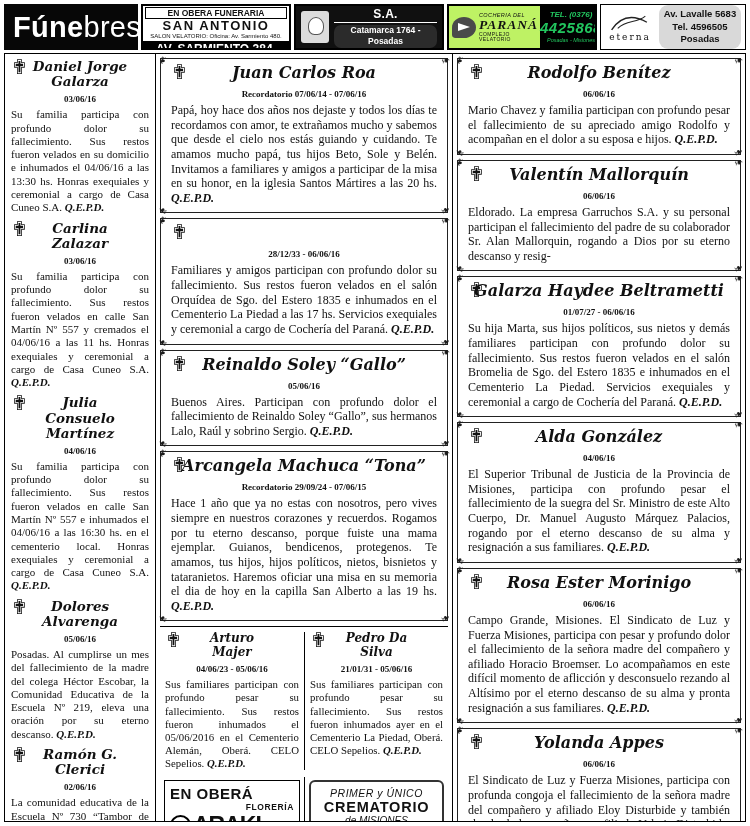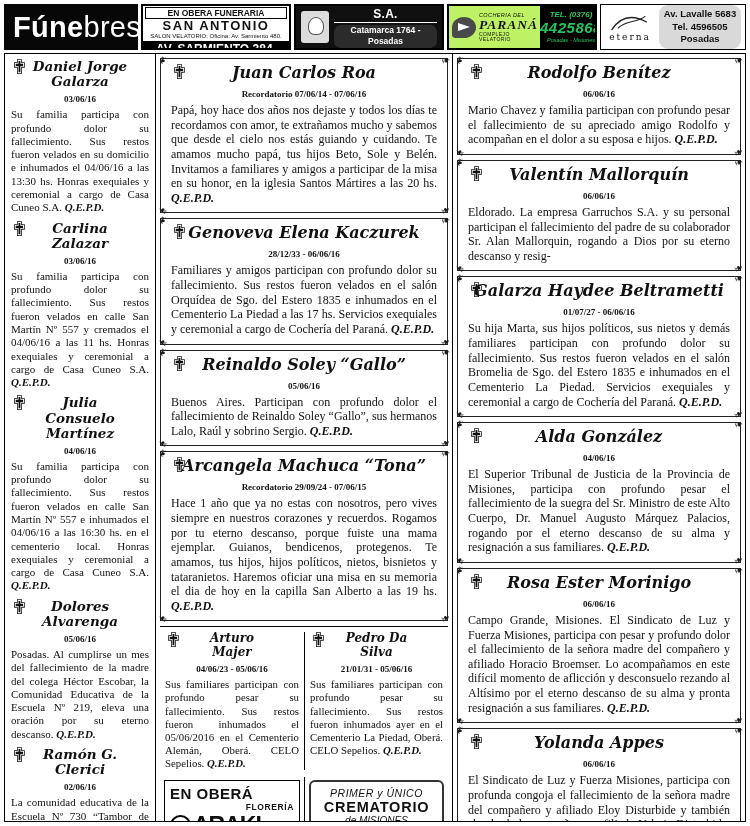--- a/index.html
+++ b/index.html
@@ -214,21 +214,20 @@
         <p class="nbody"> <span>Papá, hoy hace dos años nos dejaste y todos los días te recordamos con amor, te extrañamos mucho y sabemos que desde el cielo nos estás guiando y cuidando. Te amamos mucho papá, tus hijos Beto, Sole y Belén. Invitamos a familiares y amigos a participar de la misa en su honor, en la iglesia Santos Mártires a las 20 hs.</span> <i class="qepd">Q.E.P.D.</i></p>
       </article>
 
       <article class="notice boxed">
         <span class="corner c-tl">❧</span>
           <span class="corner c-tr">❧</span>
           <span class="corner c-bl">❧</span>
           <span class="corner c-br">❧</span>
         <div class="nhead">
             <span class="cross">✟</span>
-            <h3 class="nname">Genoveva Elena Kaczurek</h3>
           </div>
         <div class="ndate">28/12/33 - 06/06/16</div>
         <p class="nbody"> <span>Familiares y amigos participan con profundo dolor su fallecimiento. Sus restos fueron velados en el salón Orquídea de Sgo. del Estero 1835 e inhumados en el Cementerio La Piedad a las 17 hs. Servicios exequiales y ceremonial a cargo de Cochería del Paraná.</span> <i class="qepd">Q.E.P.D.</i></p>
       </article>
 
       <article class="notice boxed">
         <span class="corner c-tl">❧</span>
           <span class="corner c-tr">❧</span>
           <span class="corner c-bl">❧</span>
           <span class="corner c-br">❧</span>

